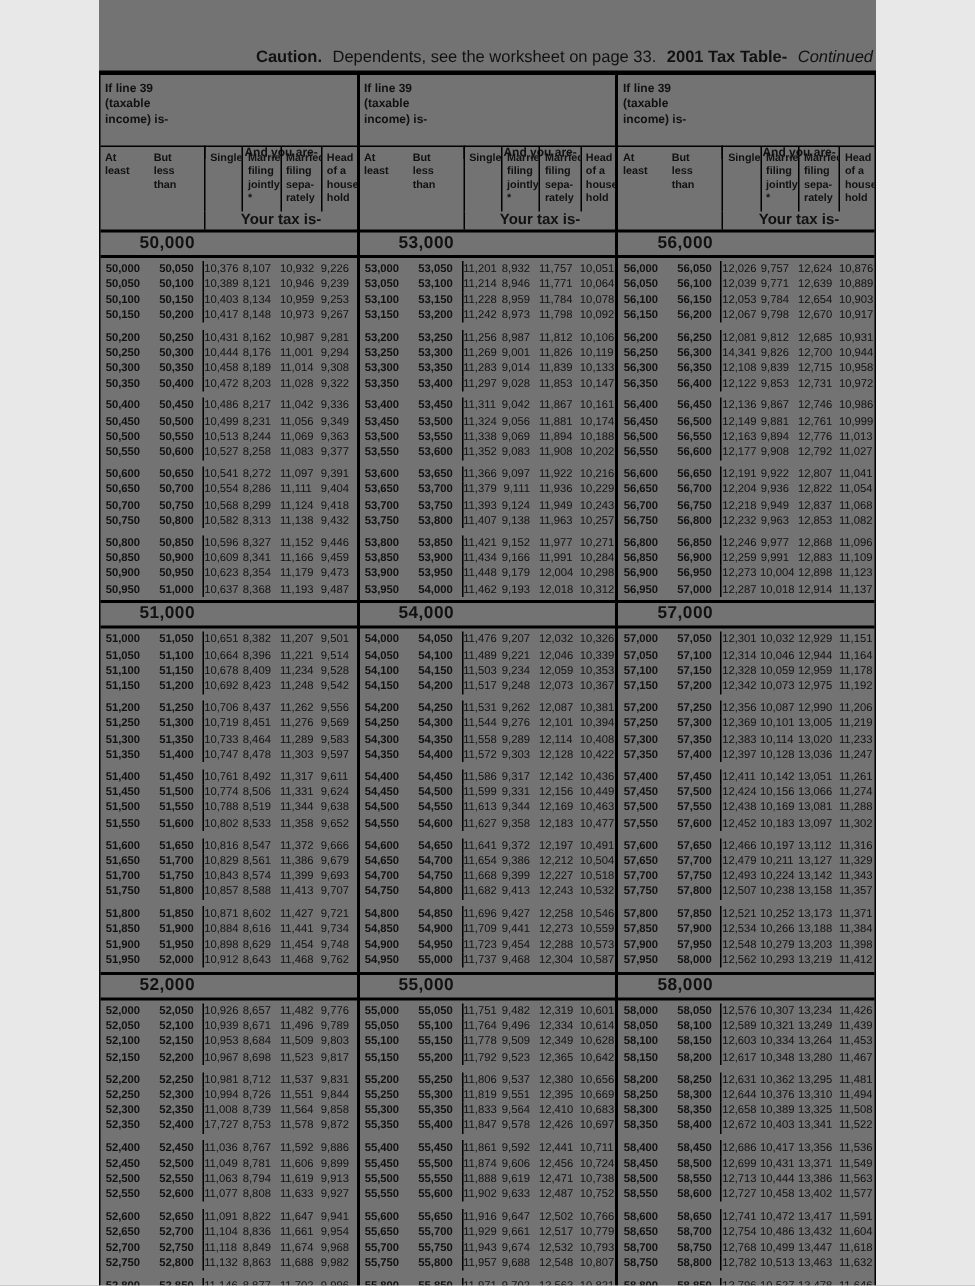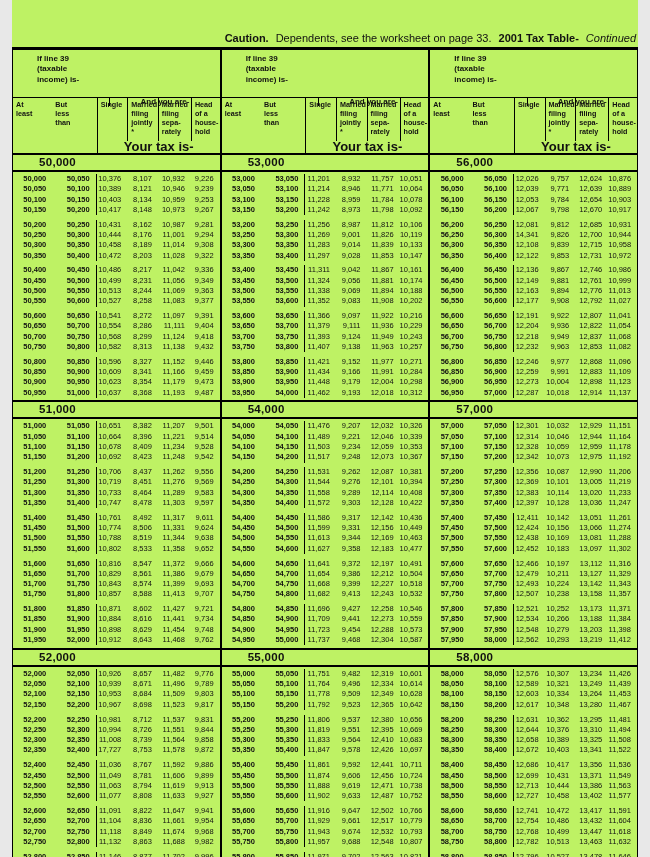--- a/index.html
+++ b/index.html
@@ -1,38 +1,38 @@
 <!DOCTYPE html>
 <html><head>
 <meta charset="utf-8">
 <style>
   html,body{margin:0;padding:0;background:#e8e8e8;}
-  .page{width:626px;height:857px;background:#bef264;color:#111;
+  .page{width:518px;height:857px;background:#737373;color:#111;
         font-family:"Liberation Sans",sans-serif;margin:0 auto;box-sizing:border-box;
         overflow:hidden;position:relative;}
   
   .caption{display:flex;justify-content:flex-end;align-items:baseline;gap:7px;
            padding:5px 2px 3px 0;font-size:11px;white-space:nowrap;}
   .cap-b{font-weight:bold;}
   .cap-i{font-style:italic;margin-top:27px;}
   .rule{height:3px;background:#000;}
   
   .table{display:flex;border-left:1px solid #000;border-right:1px solid #000;}
   .group{flex:1 1 0;min-width:0;}
   .group + .group{border-left:2px solid #000;}
   
-  .ghead-top{display:grid;grid-template-columns:40.5% 59.5%;height:47px;border-bottom:1px solid #000;padding-left:21px;}
+  .ghead-top{display:grid;grid-template-columns:40.5% 59.5%;height:47px;border-bottom:1px solid #000;}
   .ifline{font-weight:bold;font-size:8px;line-height:1.3;padding:4px 0 0 3px;white-space:pre-line;}
   .andyou{border-left:1px solid #000;display:flex;align-items:center;justify-content:center;
           font-weight:bold;font-size:8px;margin-top:47px;}
   .ghead-sub{display:grid;grid-template-columns:19% 21.5% 14.8% 14.8% 16% 13.9%;height:43px;}
   .sh{font-weight:bold;font-size:7.2px;line-height:1.25;padding:2px 1px 0 3px;white-space:pre-line;overflow:hidden;}
   .sh.vline{border-left:1px solid #000;}
   .taxis-row{display:grid;grid-template-columns:40.5% 59.5%;height:12px;}
-  .taxis{border-left:1px solid #000;text-align:center;font-weight:bold;font-size:13px;line-height:12px;}
+  .taxis{border-left:1px solid #000;text-align:center;font-weight:bold;font-size:10px;line-height:12px;}
   
   .band{border-top:2px solid #000;border-bottom:2px solid #000;height:15px;line-height:15px;
         padding-left:26px;font-weight:bold;font-size:11.5px;letter-spacing:.3px;}
   
   .block{padding:2px 0 2.5px 0;}
   .row{display:grid;grid-template-columns:19% 21.5% 14.8% 14.8% 16% 13.9%;height:10.3px;}
   .cell{font-size:7.5px;line-height:10.3px;text-align:right;padding-right:6px;overflow:hidden;}
   .c0{font-weight:bold;}
   .c1{font-weight:bold;border-right:1px solid #000;}
 </style>

